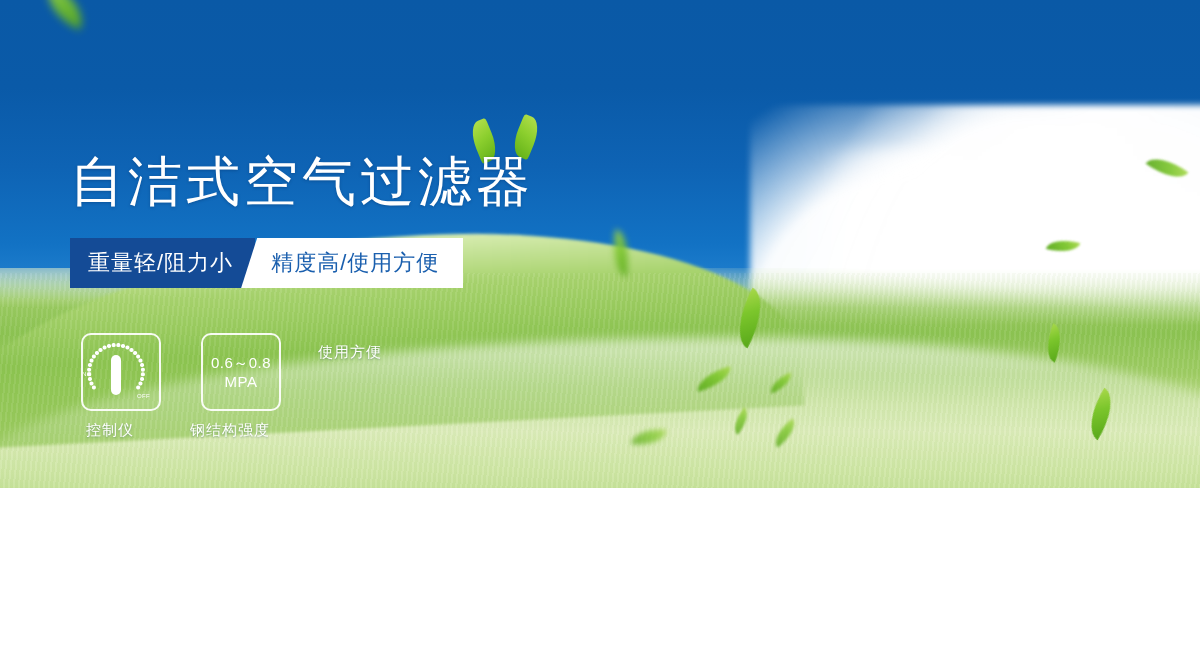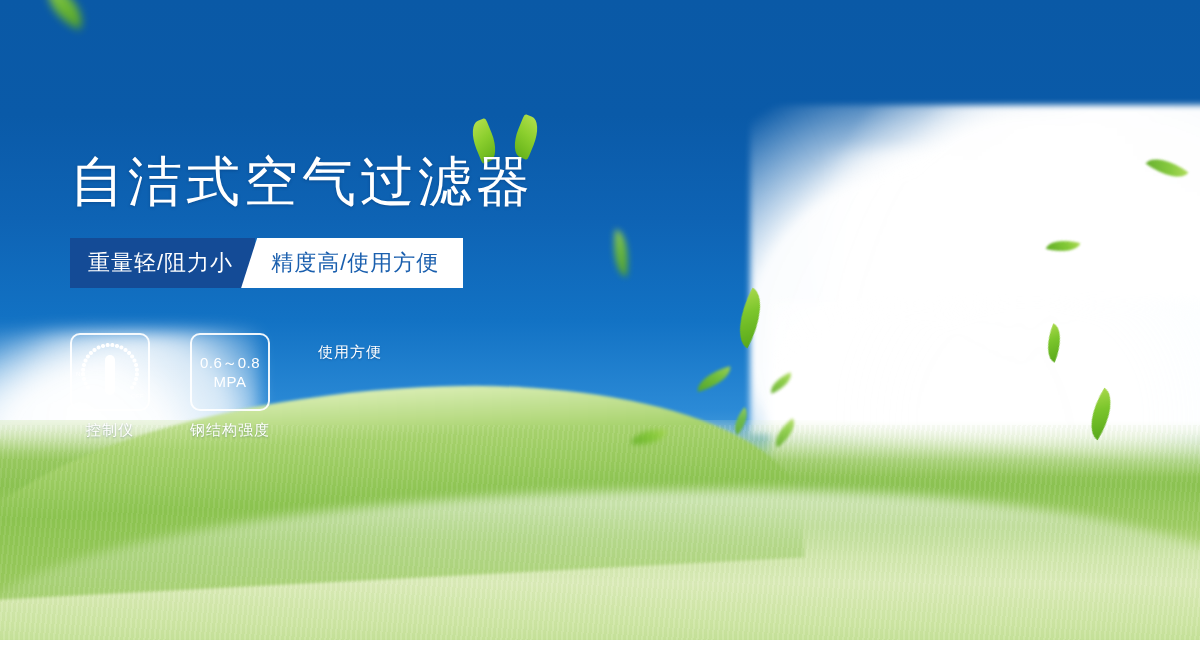--- a/index.html
+++ b/index.html
@@ -5,21 +5,21 @@
   * { margin:0; padding:0; box-sizing:border-box; }
 
   html, body {
     width:1200px; height:650px;
     overflow:hidden;
     font-family:"Liberation Sans","DejaVu Sans",sans-serif;
   }
 
   #banner {
     position:relative;
-    width:1200px; height:640px;
+    width:1200px; height:488px;
     overflow:hidden;
     background:linear-gradient(180deg,
         #0a59a6 0%,
         #0a5aa8 18%,
         #0e63b4 34%,
         #1272c4 50%,
         #2b8ad6 64%,
         #66b0e2 74%,
         #a9d0ec 82%,
         #cfe3e6 88%,
@@ -178,24 +178,25 @@
   #features {
     position:absolute; left:70px; top:333px;
     display:flex; gap:40px;
   }
   .feature { width:80px; text-align:center; }
   .fbox {
     width:80px; height:78px;
     border:2px solid rgba(255,255,255,.92);
     border-radius:10px;
     display:flex; flex-direction:column;
-    align-items:center; justify-content:center;
+    justify-content:center;
     color:#ffffff;
     position:relative;
     overflow:hidden;
+    margin-left:11px;
   }
   .fbox .ftext {
     font-size:15px; line-height:19px; letter-spacing:.5px;
     text-align:center; white-space:pre-line;
   }
   .flabel {
     margin-top:10px;
     font-size:15px; color:#ffffff; letter-spacing:1px;
     white-space:nowrap;
     text-shadow:0 1px 2px rgba(0,40,90,.3);

